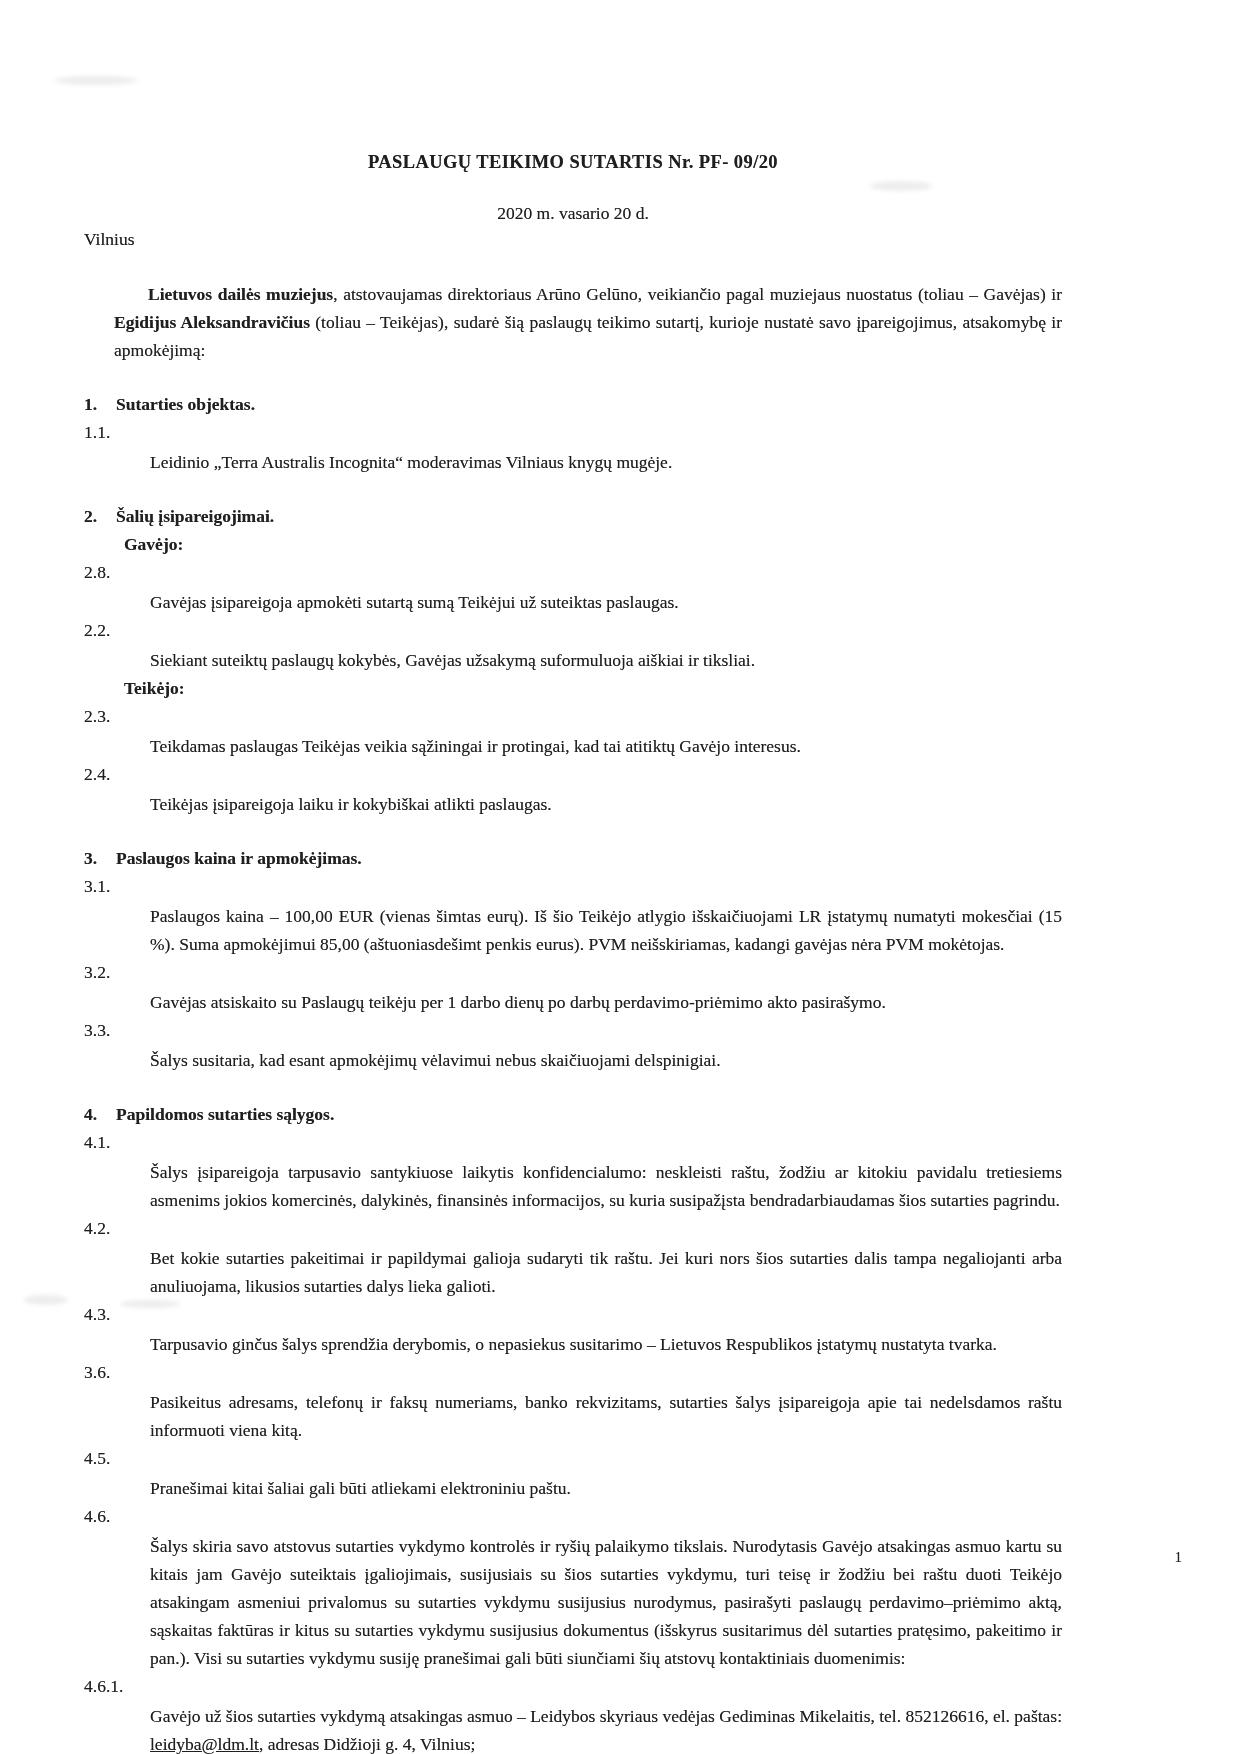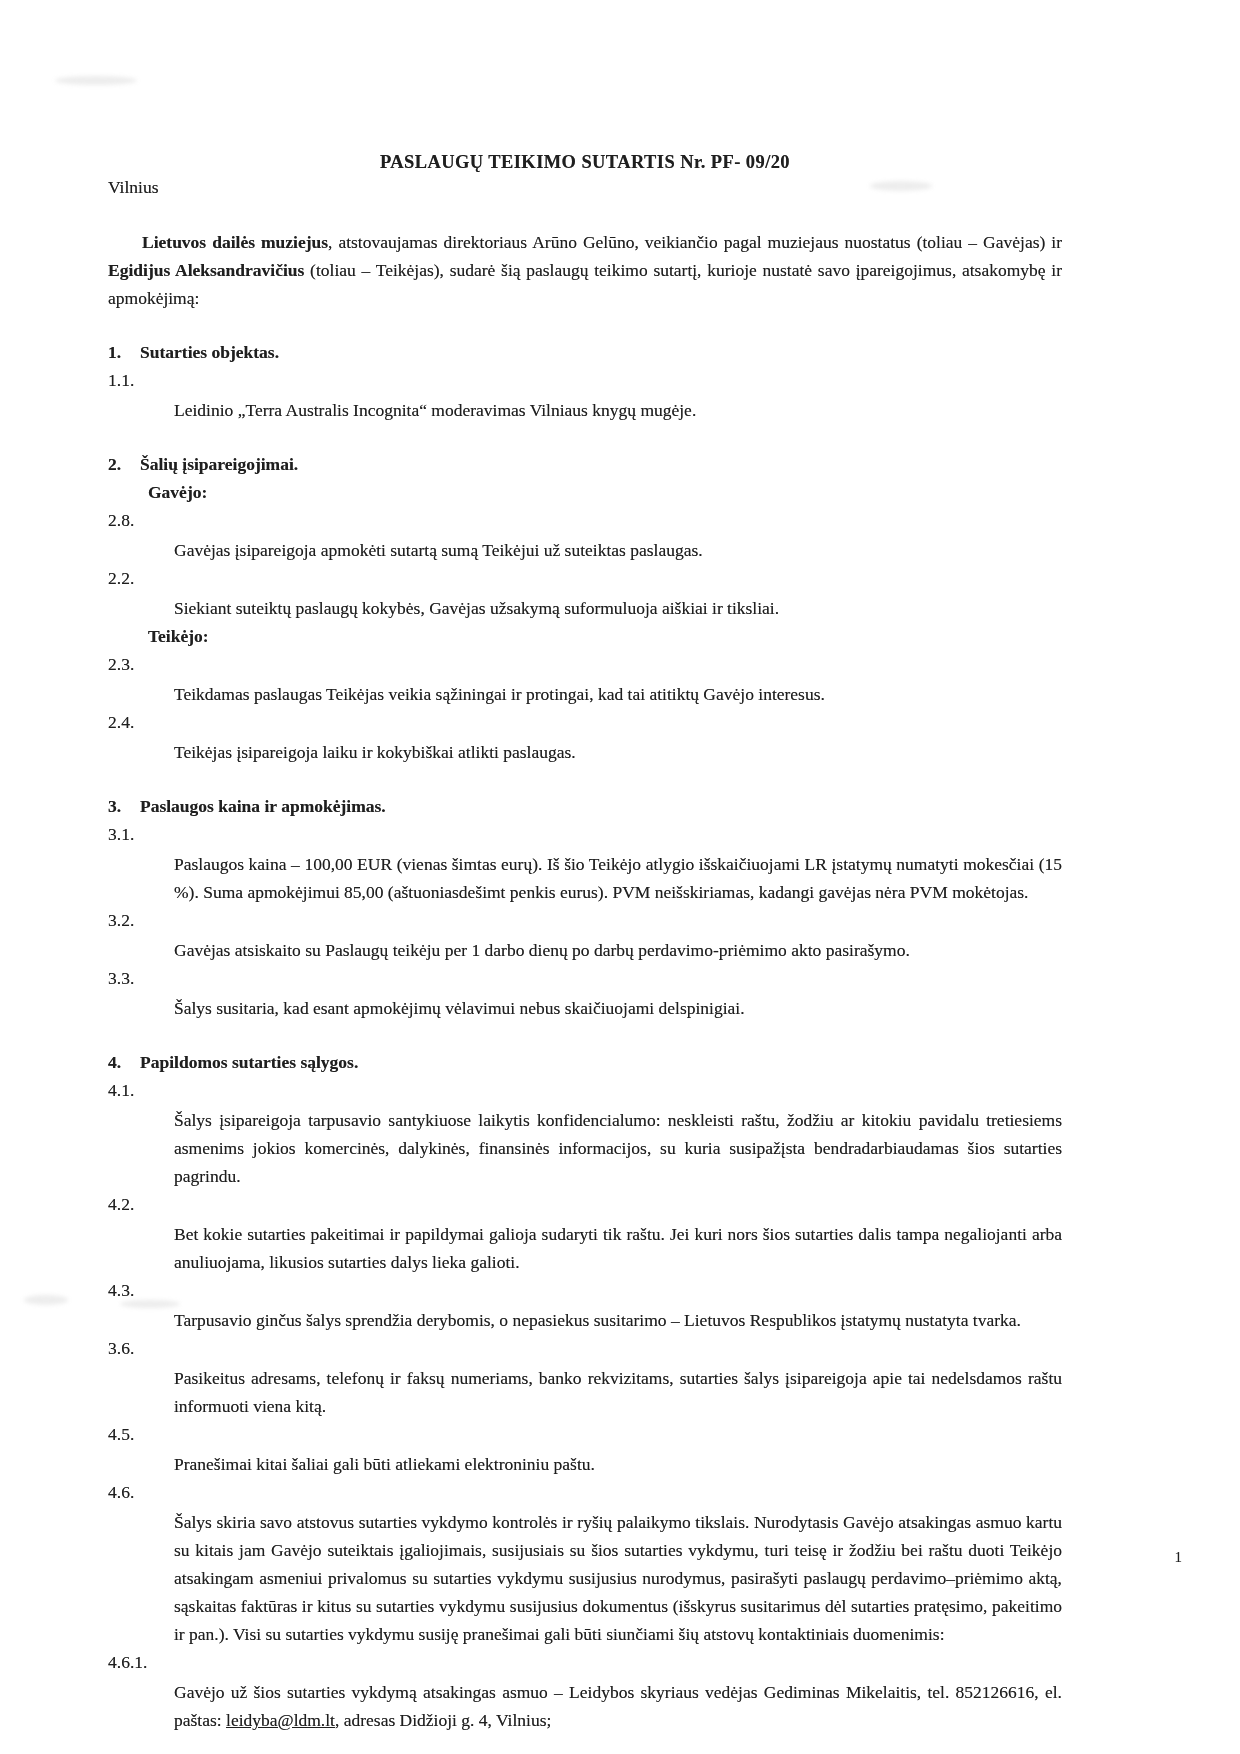--- a/index.html
+++ b/index.html
@@ -4,41 +4,42 @@
 <title>Scanned contract page</title>
 <style>
   html, body { margin: 0; padding: 0; background: #e8e8e8; }
   .page {
     position: relative;
     width: 1240px;
     height: 1754px;
     margin: 0 auto;
     background: #ffffff;
     box-sizing: border-box;
-    padding: 150px 178px 0 108px;
+    padding: 150px 178px 0 84px;
     font-family: "Liberation Serif", "DejaVu Serif", serif;
     color: #1f1f1f;
     font-size: 17.5px;
     line-height: 28px;
     text-shadow: 0 0 0.5px rgba(25,25,25,0.55);
     overflow: hidden;
   }
   .doc-title {
     text-align: center;
     font-weight: bold;
     font-size: 18.5px;
     letter-spacing: 0.4px;
     line-height: 24px;
   }
   .dateline { text-align: center; margin-top: 26px; line-height: 26px; }
   .cityline { text-align: left; line-height: 26px; }
   .intro {
     margin-top: 28px;
     text-align: justify;
     text-indent: 34px;
+    margin-left: 30px;
   }
   .intro b { font-weight: bold; }
   .section { margin-top: 26px; }
   .sec-h { display: flex; font-weight: bold; }
   .sec-h .snum { flex: 0 0 32px; }
   .item { display: flex; }
   .item .inum { flex: 0 0 66px; }
   .item .itext { flex: 1; text-align: justify; margin-top: 30px; }
   .sub-label { margin-left: 40px; font-weight: bold; }
   .email { text-decoration: underline; }
@@ -67,20 +68,21 @@
 
 <div class="page">
 
   <div class="smudge s1"></div>
   <div class="smudge s2"></div>
   <div class="smudge s3"></div>
   <div class="smudge s4"></div>
 
   <div class="doc-title">PASLAUGŲ TEIKIMO SUTARTIS Nr. PF- 09/20</div>
 
+  <div class="dateline">2020 m. vasario 20 d.</div>
   <div class="cityline">Vilnius</div>
 
   <p class="intro"><b>Lietuvos dailės muziejus</b><span>, atstovaujamas direktoriaus Arūno Gelūno, veikiančio pagal muziejaus nuostatus (toliau – Gavėjas) ir </span><b>Egidijus Aleksandravičius</b><span> (toliau – Teikėjas), sudarė šią paslaugų teikimo sutartį, kurioje nustatė savo įpareigojimus, atsakomybę ir apmokėjimą:</span></p>
 
   <div class="section">
     <div class="sec-h">
       <span class="snum">1.</span>
       <span class="stitle">Sutarties objektas.</span>
     </div>
     <div class="item">

